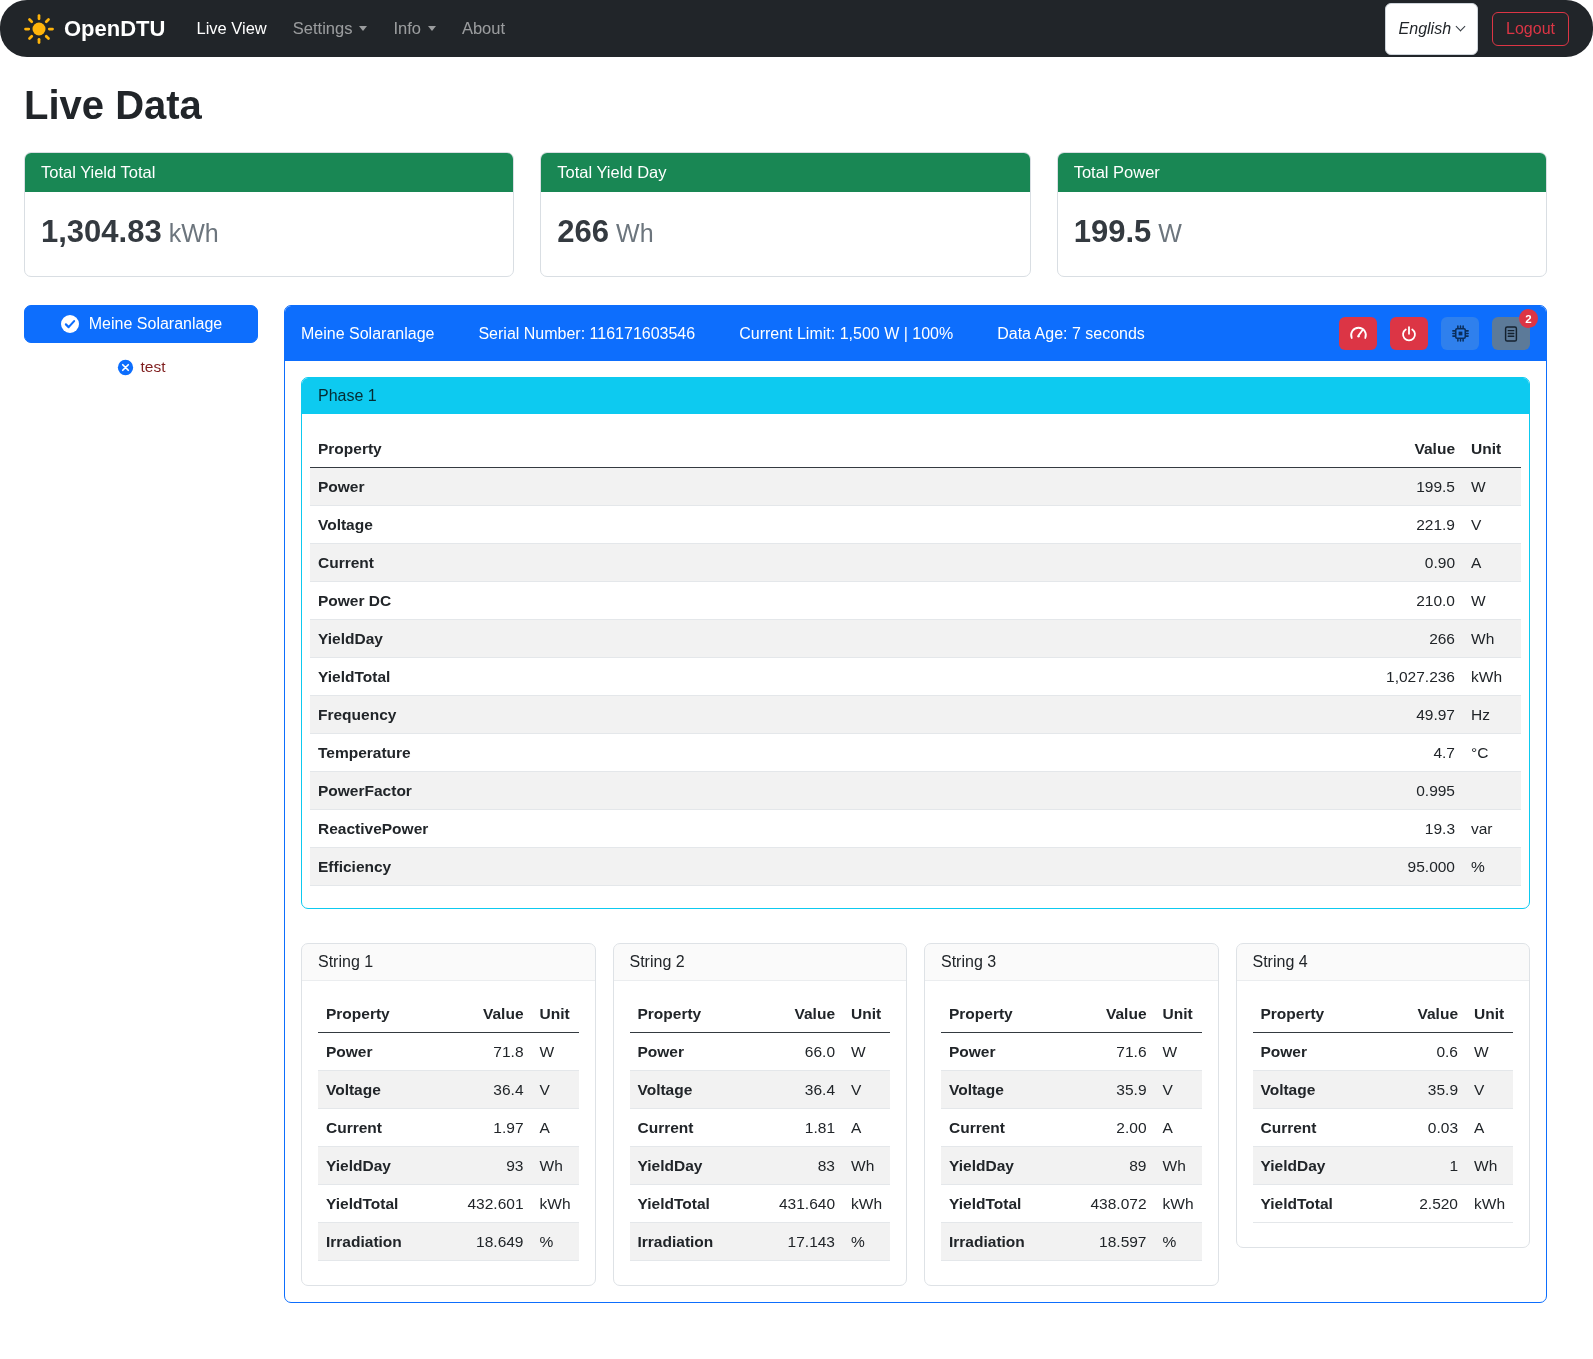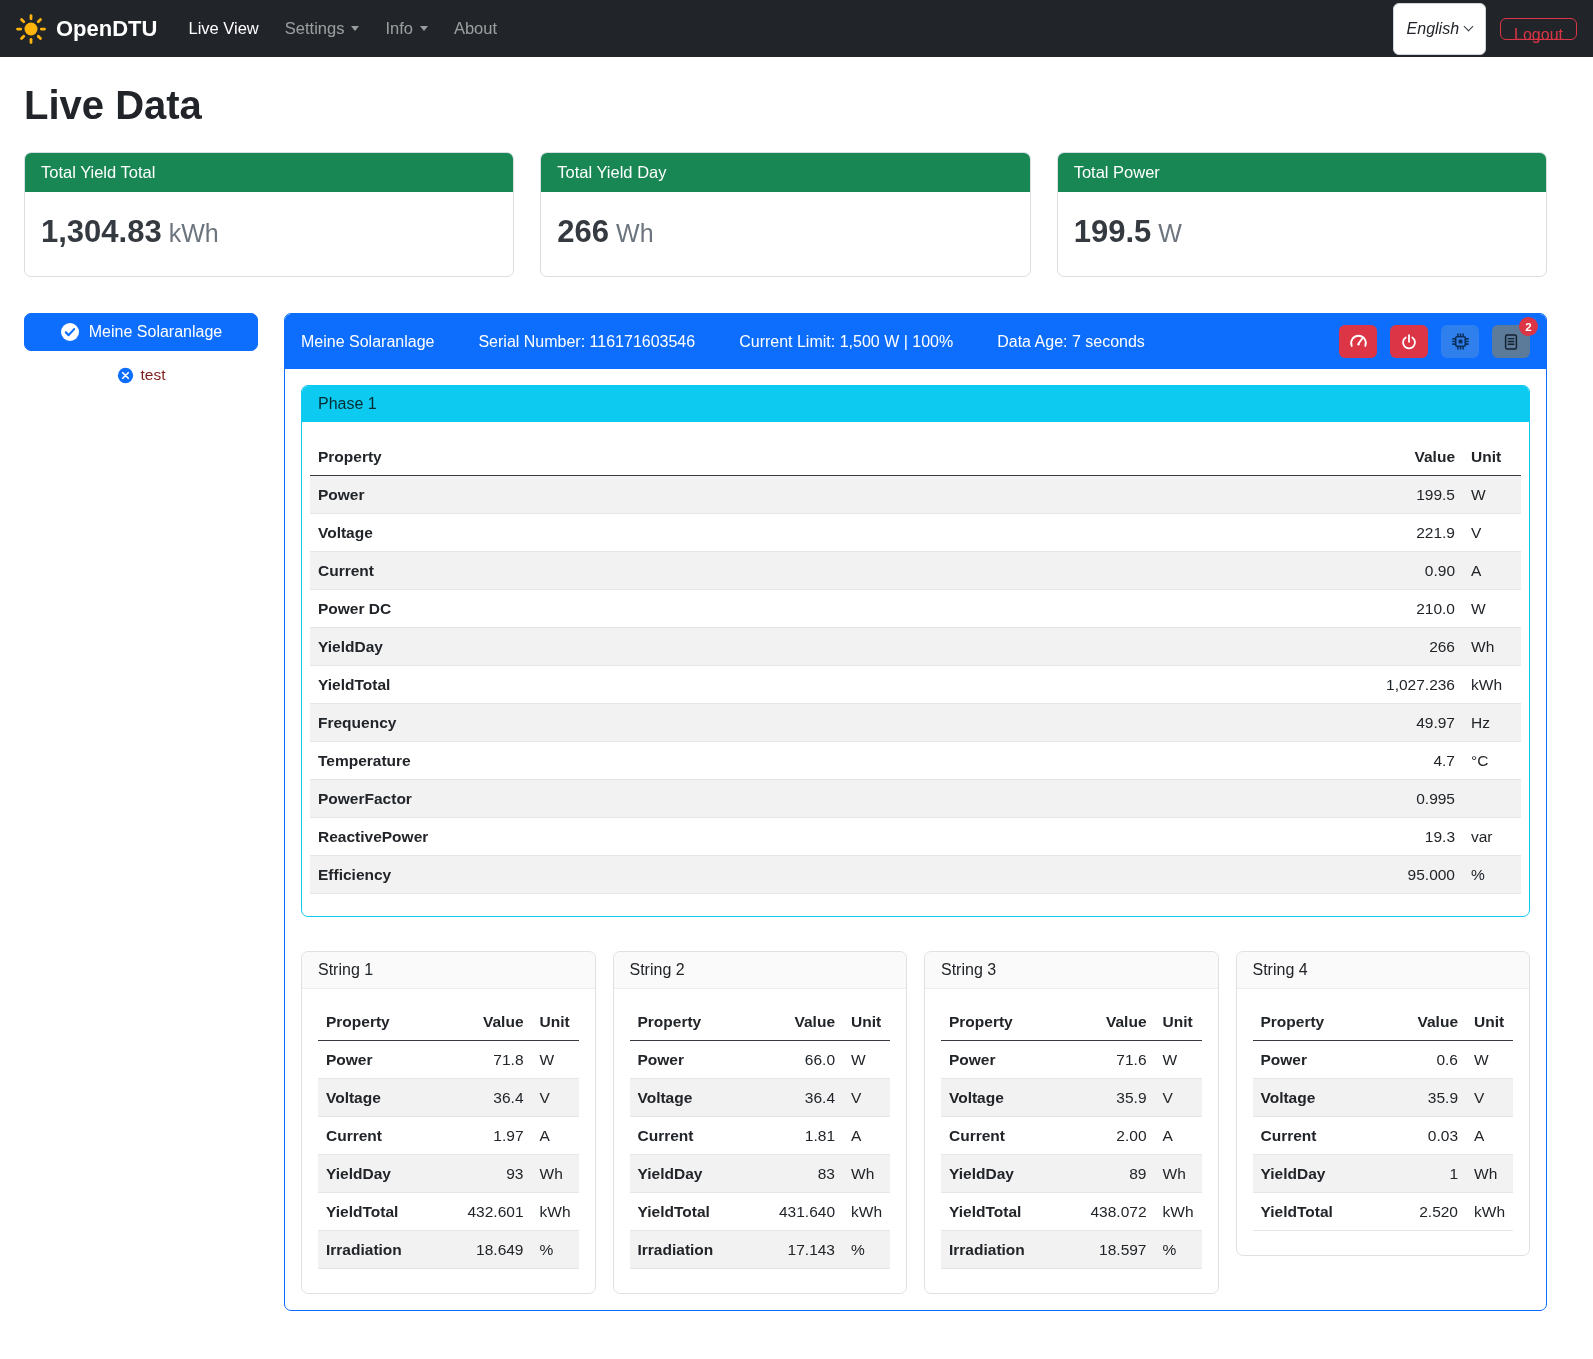--- a/index.html
+++ b/index.html
@@ -8,22 +8,23 @@
     font-family: "Liberation Sans", "DejaVu Sans", sans-serif;
     color: #212529;
     width: 1593px;
   }
 
   
   .navbar {
     background: #212529;
     display: flex;
     align-items: center;
-    padding: 9px 16px;
+    padding: 9px 24px;
     height: 57px;
+    border-radius: 27px;
   }
   .brand { display: flex; align-items: center; gap: 10px; color: #fff; font-size: 22px; font-weight: 700; cursor: pointer; }
   .brand-icon { display: flex; align-items: center; }
   .nav-links { display: flex; align-items: center; margin-left: 18px; }
   .nav-link {
     color: rgba(255,255,255,.55);
     padding: 8px 13px;
     font-size: 16.5px;
     text-decoration: none;
     cursor: pointer;
@@ -64,30 +65,30 @@
     margin-top: -4px;
   }
   .logout-btn {
     background: transparent;
     border: 1px solid #dc3545;
     color: #dc3545;
     border-radius: 6px;
     padding: 7px 13px;
     font-size: 16px;
     cursor: pointer;
-    height: 22px;
+    height: 34px;
     font-family: inherit;
   }
 
   
   .container { padding: 16px 46px 26px 24px; }
   .page-title { font-size: 40px; font-weight: 600; margin: 10px 0 24px; }
 
   
-  .summary-row { display: grid; grid-template-columns: repeat(3, 1fr); gap: 26px; margin-bottom: 36px; }
+  .summary-row { display: grid; grid-template-columns: repeat(3, 1fr); gap: 26px; margin-bottom: 28px; }
   .card { background: #fff; border: 1px solid #d9dee3; border-radius: 7px; overflow: hidden; }
   .summary-card .card-header { background: #198754; color: #fff; padding: 10px 16px; font-size: 16.5px; }
   .summary-card .card-body { padding: 22px 16px 26px; text-align: left; }
   .summary-value { font-size: 31px; font-weight: 600; color: #343a40; }
   .summary-unit { font-size: 25px; color: #6c757d; margin-left: 7px; font-weight: 400; }
 
   
   .main-row { display: flex; align-items: flex-start; gap: 26px; }
   .sidebar { flex: 0 0 234px; width: 234px; }
   .inverter-select-btn {

